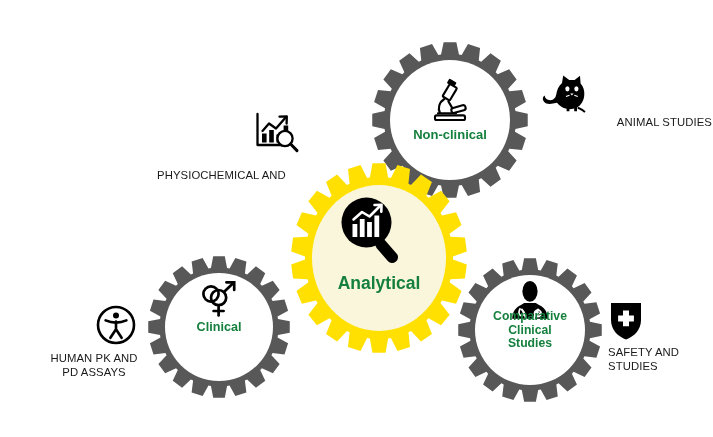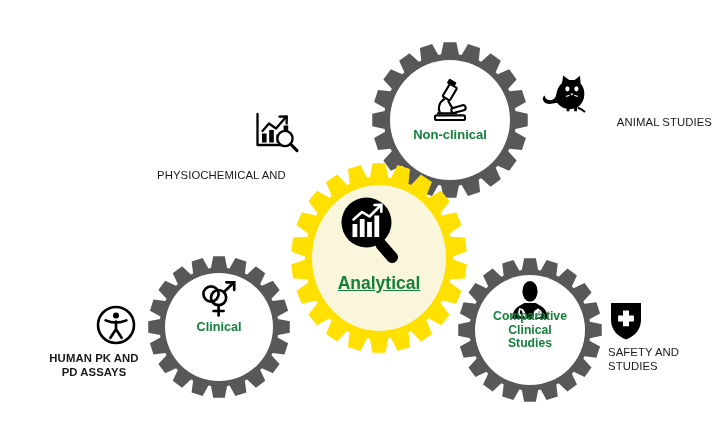--- a/index.html
+++ b/index.html
@@ -140,21 +140,21 @@
           <rect x="15.5" y="29.0" width="4.8" height="13.0"></rect>
           <rect x="22.8" y="24.0" width="4.8" height="18.0"></rect>
           <rect x="30.1" y="27.0" width="4.8" height="15.0"></rect>
           <rect x="37.4" y="20.5" width="4.8" height="21.5"></rect>
         </g>
         <polyline points="16.5,24.5 25.0,17.0 32.5,21.5 43.5,10.5" fill="none" stroke="#FFFFFF" stroke-width="2.6" stroke-linecap="round" stroke-linejoin="round"></polyline>
         <polyline points="37.5,10.0 44.5,9.8 44.3,16.8" fill="none" stroke="#FFFFFF" stroke-width="2.6" stroke-linecap="round" stroke-linejoin="round"></polyline>
         <rect x="44.0" y="42.0" width="11.5" height="28.0" rx="5.4" transform="rotate(-41 49.7 56.0)" fill="#000"></rect>
       </svg>
     </div>
-    <div class="gear-label" style="top:111px;font-size:17.5px;text-decoration:underline;">
+    <div class="gear-label" style="top:111px;font-size:17.5px;">
       <div>Analytical</div>
     </div>
   </div>
 
   <div class="outer-icon" style="left:252px;top:110px;width:52px;height:46px;">
     <svg width="52" height="46" viewBox="0 0 52 46">
       <g fill="none" stroke="#000" stroke-width="2.3" stroke-linecap="round" stroke-linejoin="round">
         <path d="M5.5 4.0 L5.5 35.0 L36.0 35.0"></path>
         <polyline points="10.5,21.0 17.0,13.5 24.0,18.5 34.0,7.0"></polyline>
         <polyline points="27.5,6.6 34.8,6.4 34.6,13.6"></polyline>
@@ -201,21 +201,21 @@
   </div>
 
   <div class="outer-icon" style="left:96px;top:305px;width:40px;height:40px;">
     <svg width="40" height="40" viewBox="0 0 40 40">
       <circle cx="20" cy="20" r="18" fill="none" stroke="#000" stroke-width="2.6"></circle>
       <circle cx="20" cy="10.6" r="3.0" fill="#000"></circle>
       <path d="M9.6 15.4 C13.0 16.9 16.4 17.6 20 17.6 C23.6 17.6 27.0 16.9 30.4 15.4" fill="none" stroke="#000" stroke-width="2.6" stroke-linecap="round"></path>
       <path d="M20 16.6 L20 24.2 M20 24.2 L14.4 32.8 M20 24.2 L25.6 32.8" fill="none" stroke="#000" stroke-width="2.6" stroke-linecap="round"></path>
     </svg>
   </div>
-  <div class="outer-cap" style="left:24px;top:351px;width:140px;text-align:center;font-weight:bold;">
+  <div class="outer-cap" style="left:24px;top:351px;width:140px;text-align:center;">
     <div>HUMAN PK AND</div>
     <div>PD ASSAYS</div>
   </div>
 
   <div class="outer-icon" style="left:608px;top:300px;width:36px;height:42px;">
     <svg width="36" height="42" viewBox="0 0 36 42">
       <path d="M3.0 3.0 L33.0 3.0 L33.0 20.0 C33.0 30.0 26.0 36.6 18.0 39.4
                C10.0 36.6 3.0 30.0 3.0 20.0 Z" fill="#000"></path>
       <path d="M15.0 10.5 L21.0 10.5 L21.0 15.4 L25.9 15.4 L25.9 21.4 L21.0 21.4
                L21.0 26.3 L15.0 26.3 L15.0 21.4 L10.1 21.4 L10.1 15.4 L15.0 15.4 Z" fill="#FFFFFF"></path>

